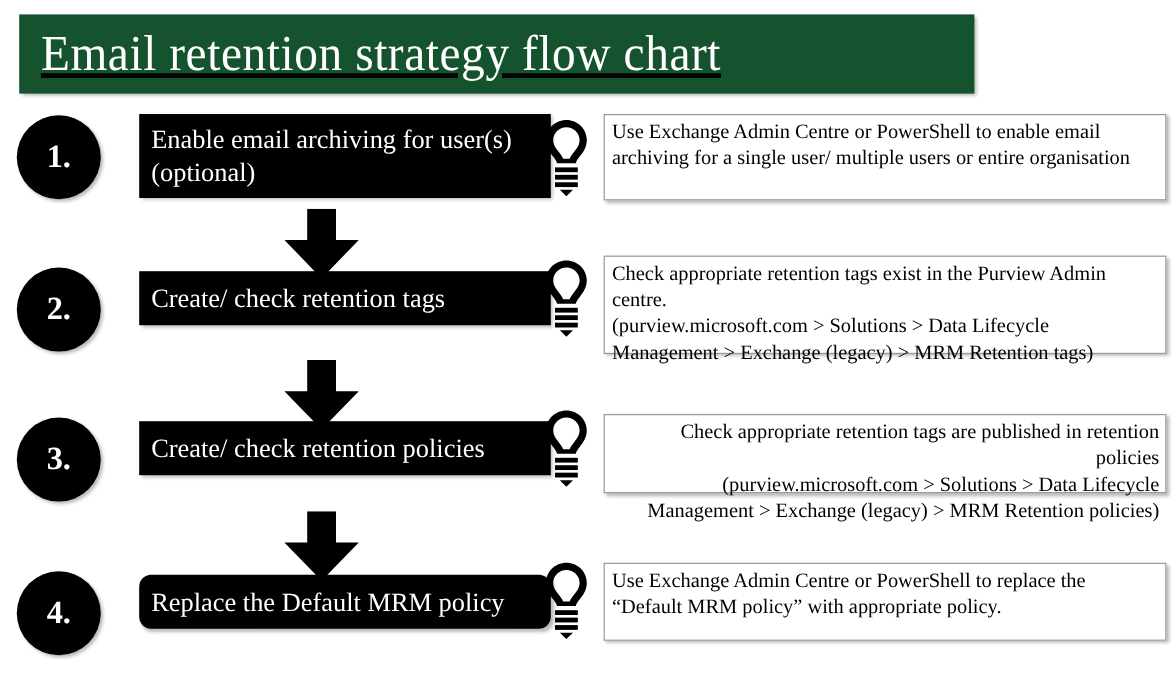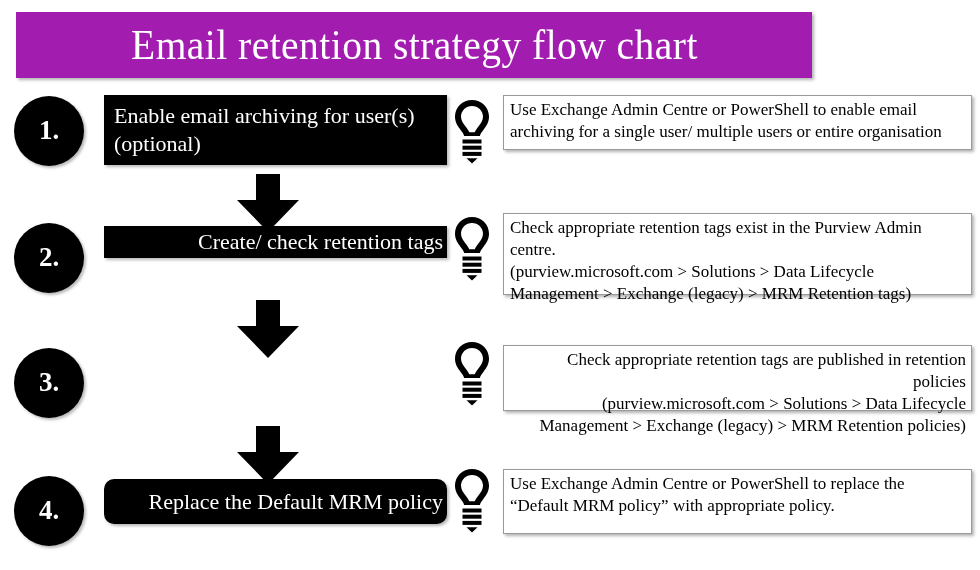--- a/index.html
+++ b/index.html
@@ -16,25 +16,26 @@
     color: #000000;
   }
 
   
   #title-bar {
     position: absolute;
     left: 16px;
     top: 12px;
     width: 796px;
     height: 66px;
-    background: #a21caf;
+    background: #14532d;
     box-shadow: 2px 2px 3px rgba(0,0,0,0.30);
     display: flex;
     align-items: center;
-    justify-content: center;
+    justify-content: flex-start;
+    text-decoration: underline;
   }
   #title-text {
     color: #ffffff;
     font-size: 42px;
     line-height: 1;
     font-weight: 400;
     letter-spacing: 0.5px;
     transform: scaleX(0.94);
     white-space: nowrap;
   }
@@ -61,29 +62,28 @@
   .step-circle span {
     color: #ffffff;
     font-size: 27px;
     line-height: 1;
     font-weight: 700;
     transform: translateY(-1px);
   }
 
   .step-box {
     position: absolute;
-    left: 104px;
+    left: 116px;
     width: 343px;
     background: #000000;
     box-shadow: 2px 2px 3px rgba(0,0,0,0.28);
     display: flex;
     align-items: center;
     box-sizing: border-box;
     padding: 0 4px 0 10px;
-    justify-content: flex-end;
   }
   .step-box span {
     color: #ffffff;
     font-size: 22px;
     line-height: 1.26;
     display: block;
   }
 
   
   .bulb-icon {
@@ -138,36 +138,36 @@
   </div>
   <div class="bulb-icon" style="top:3px;">
     <svg viewBox="0 0 40 66" xmlns="http://www.w3.org/2000/svg">
       <path d="M20 2 C10.6 2 3 9.4 3 18.6 c0 6.0 3.0 10.1 5.6 13.4 c1.9 2.4 3.3 4.2 3.5 6.1 h15.8 c0.2-1.9 1.6-3.7 3.5-6.1 C34 28.7 37 24.6 37 18.6 C37 9.4 29.4 2 20 2 z M20 8 c6.0 0 11 4.8 11 10.6 c0 4.0-2.1 6.8-4.4 9.7 c-1.5 1.9-3.0 3.8-3.9 6.0 h-5.4 c-0.9-2.2-2.4-4.1-3.9-6.0 C11.1 25.4 9 22.6 9 18.6 C9 12.8 14 8 20 8 z" fill="#000000"></path>
       <rect x="10.5" y="41.5" width="19" height="4.0" fill="#000000"></rect>
       <rect x="10.5" y="47.7" width="19" height="4.0" fill="#000000"></rect>
       <rect x="10.5" y="53.9" width="19" height="4.0" fill="#000000"></rect>
       <path d="M14.5 60.2 h11 L20 65.6 z" fill="#000000"></path>
     </svg>
   </div>
-  <div class="note-box" style="top:0px;height:55px;">
+  <div class="note-box" style="top:0px;height:72px;">
     <span>Use Exchange Admin Centre or PowerShell to enable email archiving for a single user/ multiple users or entire organisation</span>
   </div>
 </div>
 
 <div class="arrow-down" style="top:174px;">
   <svg viewBox="0 0 62 58" xmlns="http://www.w3.org/2000/svg">
     <path d="M19 0 h24 v26 h19 L31 58 L0 26 h19 z" fill="#000000"></path>
   </svg>
 </div>
 
 <div class="step-row" style="top:235px;height:75px;">
   <div class="step-circle" style="top:-12px;">
     <span>2.</span>
   </div>
-  <div class="step-box" style="top:-9px;height:32px;font-family:Liberation Serif, serif;">
+  <div class="step-box" style="top:-9px;height:45px;font-family:Liberation Serif, serif;">
     <span>Create/ check retention tags</span>
   </div>
   <div class="bulb-icon" style="top:-20px;">
     <svg viewBox="0 0 40 66" xmlns="http://www.w3.org/2000/svg">
       <path d="M20 2 C10.6 2 3 9.4 3 18.6 c0 6.0 3.0 10.1 5.6 13.4 c1.9 2.4 3.3 4.2 3.5 6.1 h15.8 c0.2-1.9 1.6-3.7 3.5-6.1 C34 28.7 37 24.6 37 18.6 C37 9.4 29.4 2 20 2 z M20 8 c6.0 0 11 4.8 11 10.6 c0 4.0-2.1 6.8-4.4 9.7 c-1.5 1.9-3.0 3.8-3.9 6.0 h-5.4 c-0.9-2.2-2.4-4.1-3.9-6.0 C11.1 25.4 9 22.6 9 18.6 C9 12.8 14 8 20 8 z" fill="#000000"></path>
       <rect x="10.5" y="41.5" width="19" height="4.0" fill="#000000"></rect>
       <rect x="10.5" y="47.7" width="19" height="4.0" fill="#000000"></rect>
       <rect x="10.5" y="53.9" width="19" height="4.0" fill="#000000"></rect>
       <path d="M14.5 60.2 h11 L20 65.6 z" fill="#000000"></path>
     </svg>
@@ -181,20 +181,23 @@
 <div class="arrow-down" style="top:300px;">
   <svg viewBox="0 0 62 58" xmlns="http://www.w3.org/2000/svg">
     <path d="M19 0 h24 v26 h19 L31 58 L0 26 h19 z" fill="#000000"></path>
   </svg>
 </div>
 
 <div class="step-row" style="top:360px;height:75px;">
   <div class="step-circle" style="top:-12px;">
     <span>3.</span>
   </div>
+  <div class="step-box" style="top:-9px;height:45px;">
+    <span>Create/ check retention policies</span>
+  </div>
   <div class="bulb-icon" style="top:-20px;">
     <svg viewBox="0 0 40 66" xmlns="http://www.w3.org/2000/svg">
       <path d="M20 2 C10.6 2 3 9.4 3 18.6 c0 6.0 3.0 10.1 5.6 13.4 c1.9 2.4 3.3 4.2 3.5 6.1 h15.8 c0.2-1.9 1.6-3.7 3.5-6.1 C34 28.7 37 24.6 37 18.6 C37 9.4 29.4 2 20 2 z M20 8 c6.0 0 11 4.8 11 10.6 c0 4.0-2.1 6.8-4.4 9.7 c-1.5 1.9-3.0 3.8-3.9 6.0 h-5.4 c-0.9-2.2-2.4-4.1-3.9-6.0 C11.1 25.4 9 22.6 9 18.6 C9 12.8 14 8 20 8 z" fill="#000000"></path>
       <rect x="10.5" y="41.5" width="19" height="4.0" fill="#000000"></rect>
       <rect x="10.5" y="47.7" width="19" height="4.0" fill="#000000"></rect>
       <rect x="10.5" y="53.9" width="19" height="4.0" fill="#000000"></rect>
       <path d="M14.5 60.2 h11 L20 65.6 z" fill="#000000"></path>
     </svg>
   </div>
   <div class="note-box" style="top:-15px;height:66px;text-align:right;">

